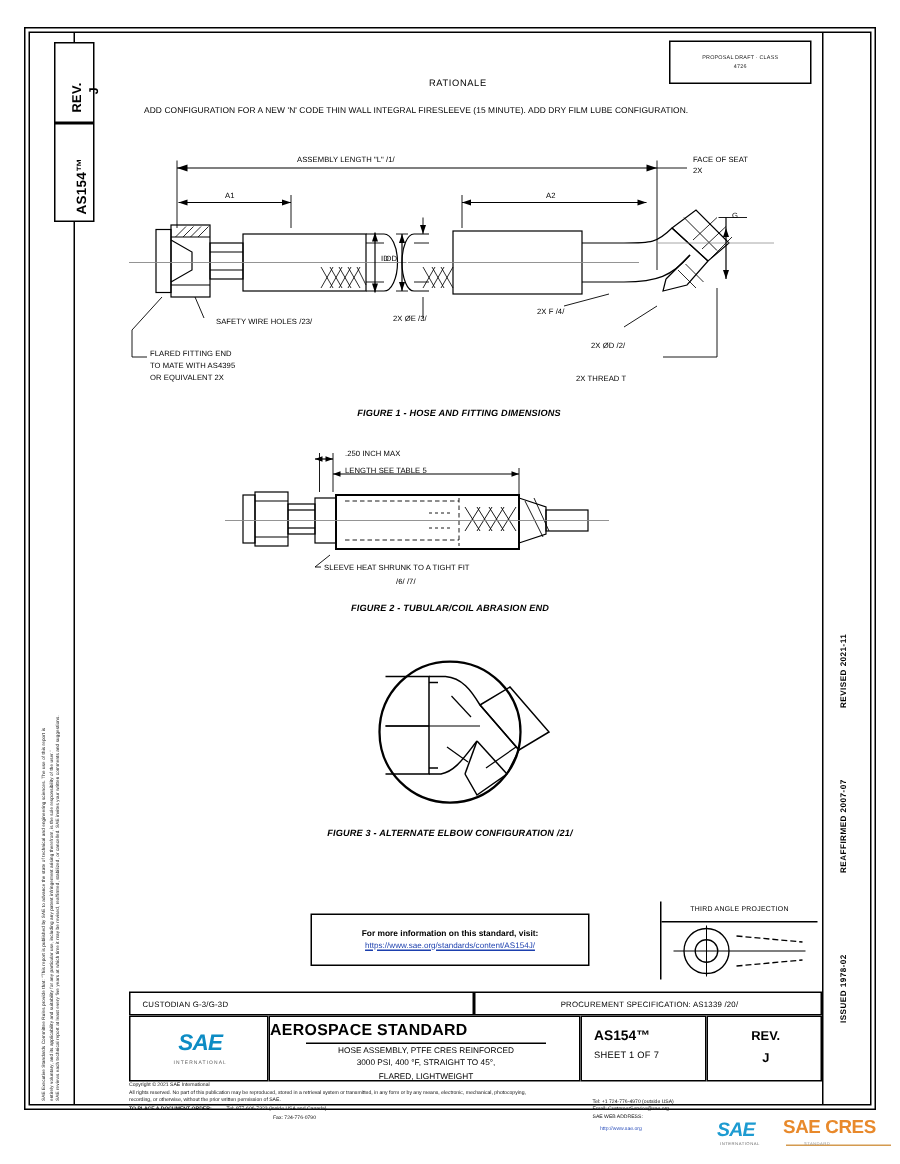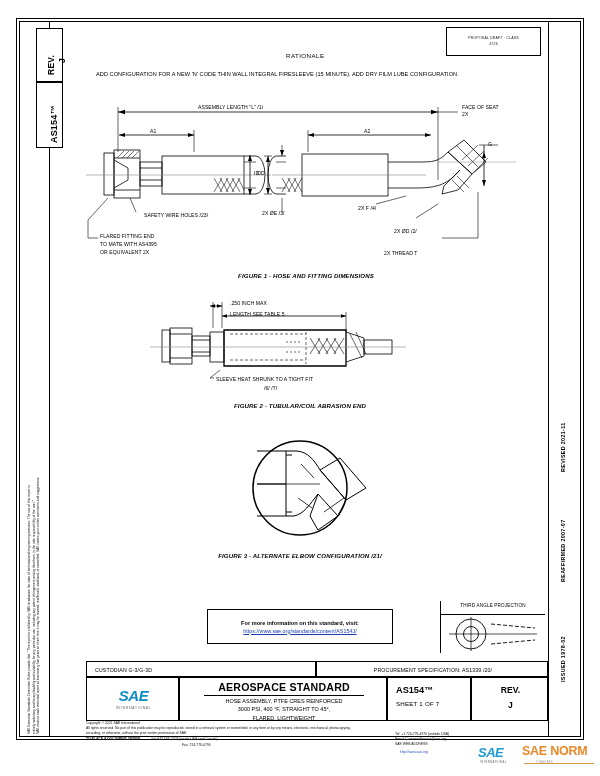--- a/index.html
+++ b/index.html
@@ -84,21 +84,21 @@
   .tb-cust{left:86px;top:661px;width:230px;height:16px;}
   .tb-proc{left:316px;top:661px;width:232px;height:16px;}
   .tb-logo{left:86px;top:677px;width:93px;height:44px;}
   .tb-title{left:179px;top:677px;width:208px;height:44px;}
   .tb-num{left:387px;top:677px;width:84px;height:44px;}
   .tb-rev{left:471px;top:677px;width:77px;height:44px;}
   .tb-cust span,.tb-proc span{position:absolute;font-size:5.2px;letter-spacing:.03em;}
   .tb-cust span{left:8px;top:4.5px;}
   .tb-proc span{left:0;top:4.5px;width:232px;text-align:center;}
 
-  .aero{position:absolute;left:0;top:3px;width:208px;text-align:center;
+  .aero{position:absolute;left:0;top:3px;width:208px;
       font-size:10.6px;font-weight:bold;letter-spacing:.02em;}
   .aero-rule{position:absolute;left:24px;top:17px;width:160px;height:0;
       border-top:1px solid #000;}
   .sub{position:absolute;left:0;top:19px;width:208px;text-align:center;
       font-size:5.5px;line-height:1.52;}
   .num1{position:absolute;left:8px;top:7px;font-size:9.2px;font-weight:bold;}
   .num2{position:absolute;left:8px;top:22px;font-size:6.2px;letter-spacing:.03em;}
   .revw{position:absolute;left:0;top:7px;width:77px;text-align:center;
       font-size:8.6px;font-weight:bold;}
   .revv{position:absolute;left:0;top:22px;width:77px;text-align:center;
@@ -485,19 +485,19 @@
     <div>Tel:  +1 724-776-4970 (outside USA)</div>
     <div>Email:  CustomerService@sae.org</div>
     <div>
       <span class="b">SAE WEB ADDRESS:</span>
     </div>
   </div>
   <div class="wmurl">http://www.sae.org</div>
 
   <div class="wm">
     <div class="w1">SAE</div>
-    <div class="w2">SAE NORM</div>
+    <div class="w2">SAE CRES</div>
     <div class="w3">INTERNATIONAL</div>
     <div class="rule"></div>
     <div class="w4">STANDARD</div>
   </div>
 
 </div>
 
 </body></html>

